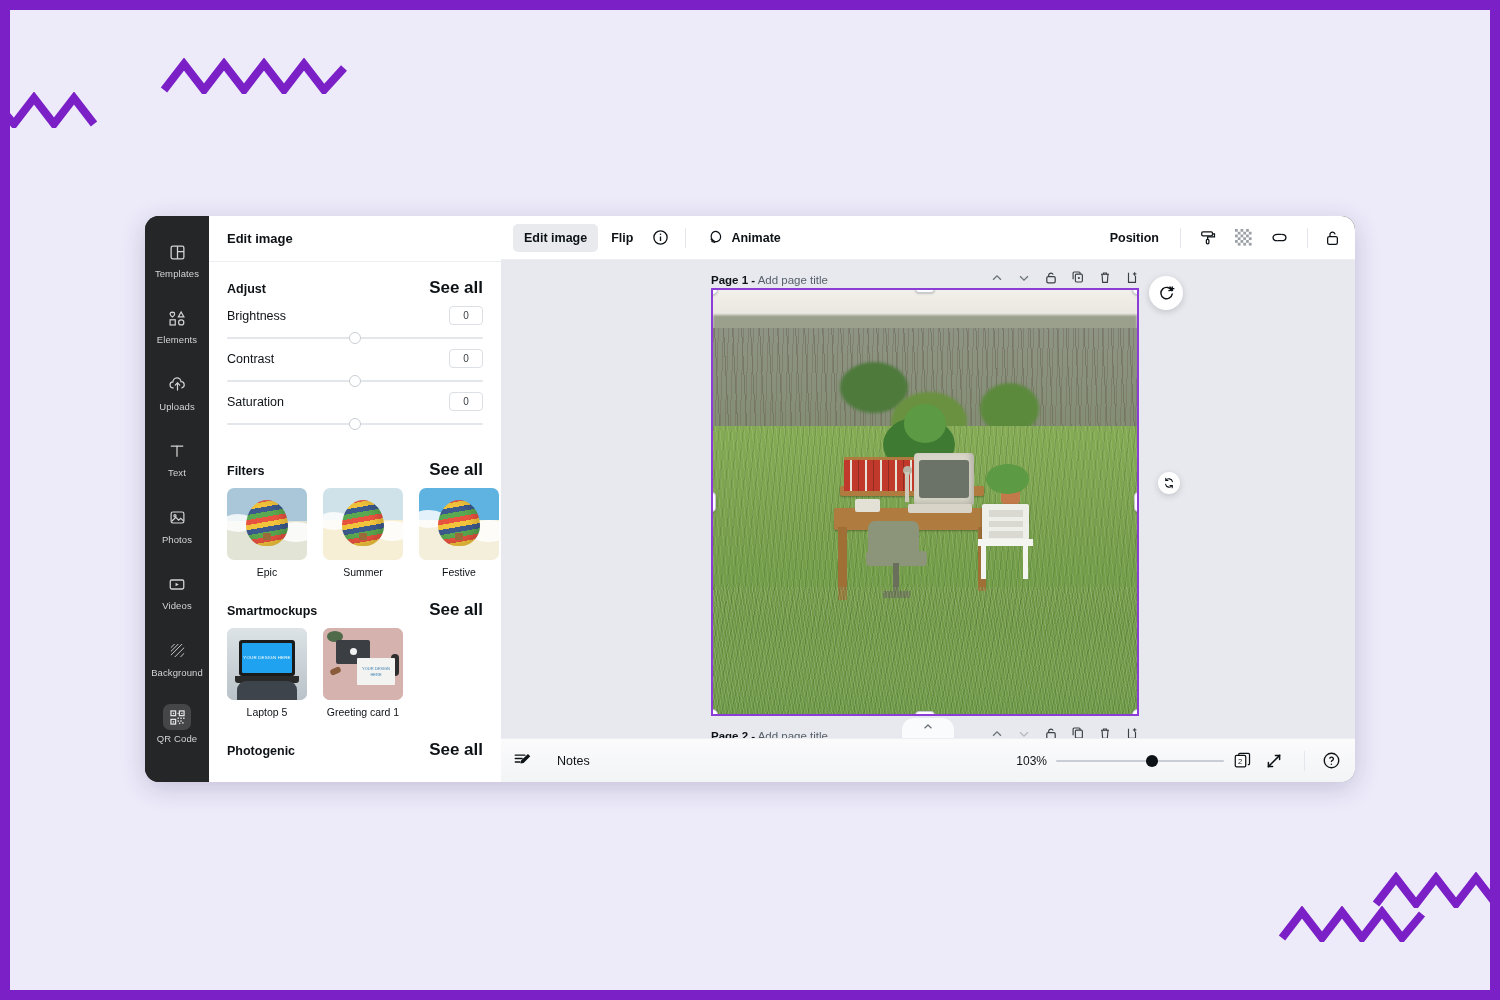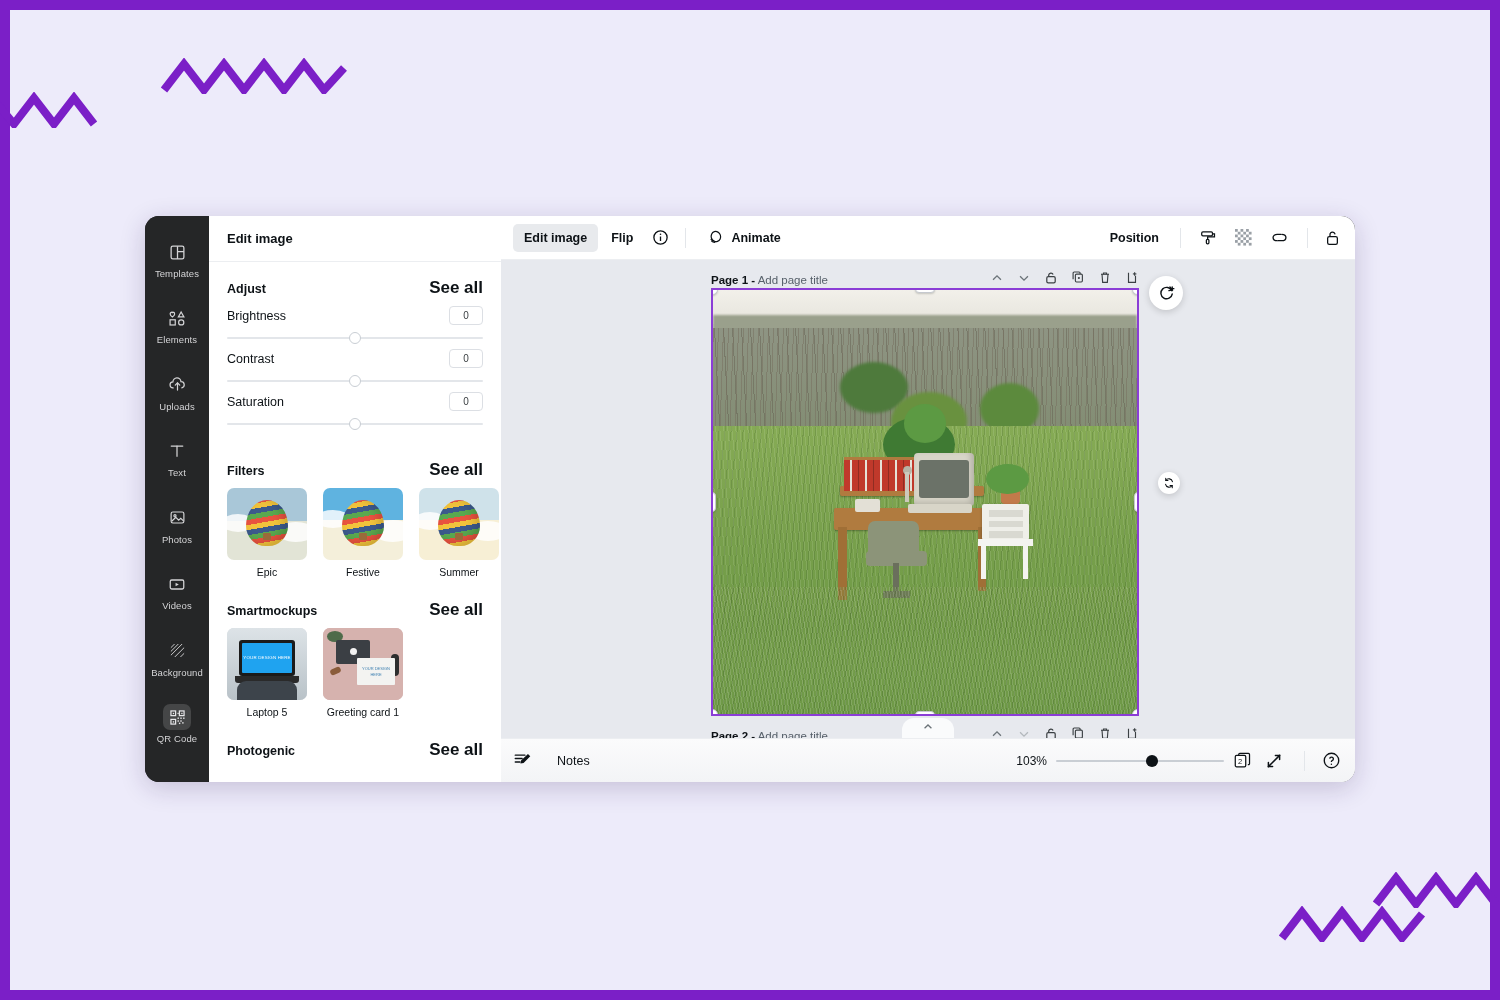--- a/index.html
+++ b/index.html
@@ -539,40 +539,40 @@
               <div class="cloud" style="right:-8px;top:34px;width:38px;height:20px"></div>
               <div class="env"></div>
                 <div class="basket"></div>
               </div>
           </div>
           <div class="thumb-cap">Epic</div>
         </div>
         <div class="thumb-cell">
           <div class="thumb-img">
             <div class="balloon">
+                <div class="sky tint-summer"></div>
+              <div class="cloud" style="left:-6px;top:24px;width:34px;height:18px"></div>
+              <div class="cloud" style="right:-8px;top:33px;width:38px;height:20px"></div>
+              <div class="env"></div>
+                <div class="basket"></div>
+              </div>
+          </div>
+          <div class="thumb-cap">Summer</div>
+        </div>
+        <div class="thumb-cell">
+          <div class="thumb-img">
+            <div class="balloon">
                 <div class="sky tint-festive"></div>
               <div class="cloud" style="left:-8px;top:22px;width:36px;height:18px"></div>
               <div class="cloud" style="right:-10px;top:32px;width:40px;height:22px"></div>
               <div class="env"></div>
                 <div class="basket"></div>
               </div>
           </div>
           <div class="thumb-cap">Festive</div>
-        </div>
-        <div class="thumb-cell">
-          <div class="thumb-img">
-            <div class="balloon">
-                <div class="sky tint-summer"></div>
-              <div class="cloud" style="left:-6px;top:24px;width:34px;height:18px"></div>
-              <div class="cloud" style="right:-8px;top:33px;width:38px;height:20px"></div>
-              <div class="env"></div>
-                <div class="basket"></div>
-              </div>
-          </div>
-          <div class="thumb-cap">Summer</div>
         </div>
       </div>
 
       <div class="sec-head" style="margin-top:22px">
         <span class="sec-title">Smartmockups</span>
         <span class="see-all">See all</span>
       </div>
       <div class="thumb-grid">
         <div class="thumb-cell">
           <div class="thumb-img">

